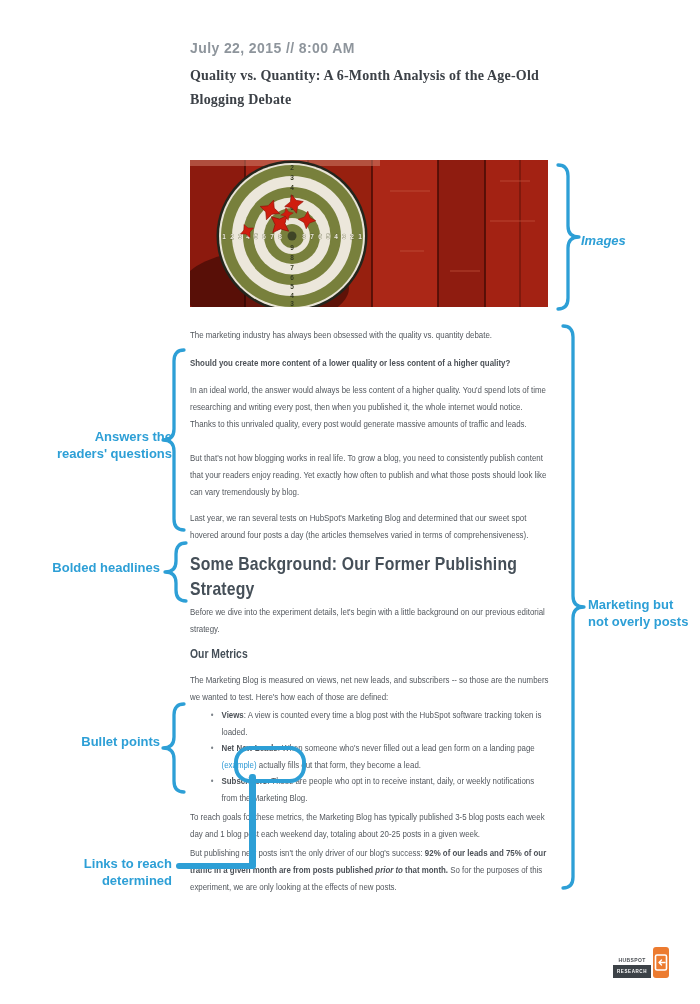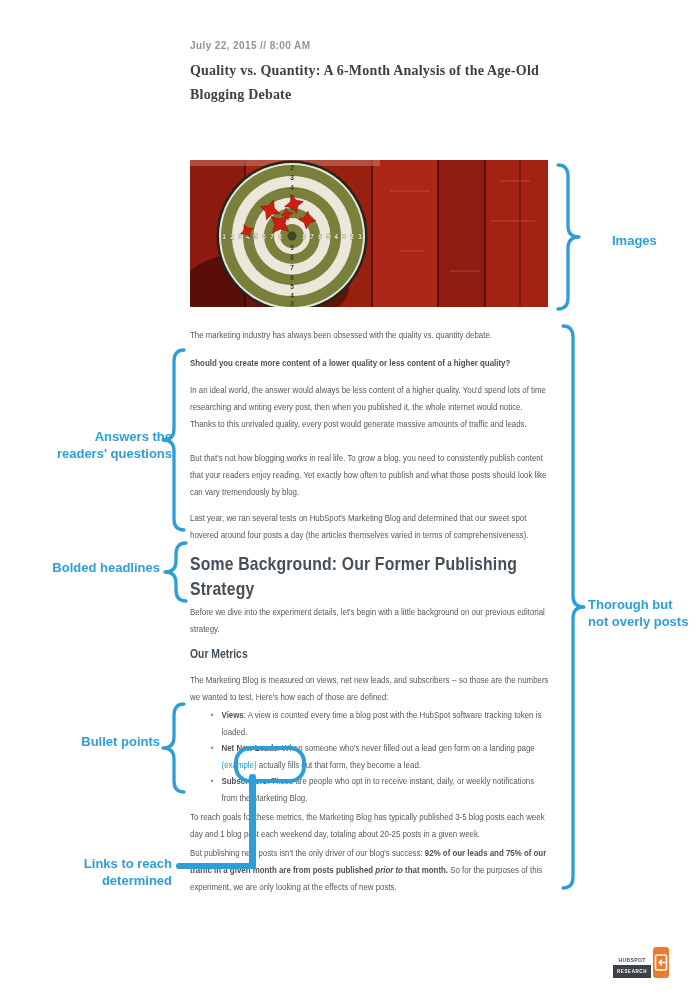--- a/index.html
+++ b/index.html
@@ -1,21 +1,21 @@
 <!DOCTYPE html>
 <html><head>
 <meta charset="utf-8">
 <style>
   html,body{margin:0;padding:0;background:#ffffff;}
   .page{position:relative;width:700px;height:1004px;background:#fff;overflow:hidden;
         font-family:"Liberation Sans",sans-serif;}
 
   
   .post-header{position:absolute;left:190px;top:40px;width:368px;}
-  .date{font-size:10px;font-weight:bold;color:#8e959c;letter-spacing:.4px;}
+  .date{font-size:14px;font-weight:bold;color:#8e959c;letter-spacing:.4px;}
   .title{margin:8px 0 0 0;font-family:"Liberation Serif",serif;font-weight:600;
          font-size:14px;line-height:24px;color:#3c4147;letter-spacing:.2px;}
   .byline{margin-top:7px;font-size:10px;color:#8e959c;}
   .byline a{color:#2e9ad6;font-weight:bold;text-decoration:none;}
   .byline .sep{color:#b4bac0;margin:0 2px;}
 
   
   .hero{position:absolute;left:190px;top:160px;width:358px;height:147px;overflow:hidden;}
 
   
@@ -37,21 +37,21 @@
   .b-p8{top:844px;}
   .article ul{margin:0;padding:0;list-style:none;}
   .article li{position:relative;padding-left:38px;line-height:16.5px;}
   .article li:before{content:"•";position:absolute;left:25px;top:0;color:#7d838a;}
   .article b{color:#4c5157;}
   .article a{color:#2e9ad6;text-decoration:none;}
 
   
   .ann{position:absolute;color:#2d9fd6;font-size:13px;font-weight:bold;line-height:17px;}
   .ann.right-align{text-align:right;}
-  .lbl-images  {left:612px;top:232px;}
+  .lbl-images  {left:581px;top:232px;font-style:italic;}
   .lbl-thorough{left:588px;top:596px;}
   .lbl-answers {left:22px; top:428px;width:150px;}
   .lbl-bolded  {left:10px; top:559px;width:150px;}
   .lbl-bullets {left:10px; top:733px;width:150px;}
   .lbl-links   {left:22px; top:855px;width:150px;}
   svg.brace{position:absolute;overflow:visible;}
   .conn-h{position:absolute;left:176px;top:863px;width:80px;height:6px;background:#2d9fd6;border-radius:3px;}
   .conn-v{position:absolute;left:249px;top:774px;width:7px;height:94px;background:#2d9fd6;border-radius:3px;}
   .oval{position:absolute;left:234px;top:746px;width:64px;height:29px;
         border:4px solid #2d9fd6;border-radius:16px;background:transparent;}
@@ -191,21 +191,21 @@
 
   <svg class="brace" style="left:557px;top:163px;" width="23" height="148">
       <path d="M1 2 Q11 2 11 13 L11 63 Q11 74 22 74 Q11 74 11 85 L11 135 Q11 146 1 146" fill="none" stroke="#2d9fd6" stroke-width="3.3" stroke-linecap="round" stroke-linejoin="round"></path>
     </svg>
   <div class="ann lbl-images">Images</div>
 
   <svg class="brace" style="left:562px;top:324px;" width="23" height="566">
       <path d="M1 2 Q11 2 11 13 L11 272 Q11 283 22 283 Q11 283 11 294 L11 553 Q11 564 1 564" fill="none" stroke="#2d9fd6" stroke-width="3.3" stroke-linecap="round" stroke-linejoin="round"></path>
     </svg>
   <div class="ann lbl-thorough">
-    <div>Thorough but</div>
+    <div>Marketing but</div>
     <div>not overly posts</div>
   </div>
 
   <svg class="brace" style="left:162px;top:348px;" width="23" height="184">
       <path d="M22 2 Q12 2 12 13 L12 81 Q12 92 1 92 Q12 92 12 103 L12 171 Q12 182 22 182" fill="none" stroke="#2d9fd6" stroke-width="3.3" stroke-linecap="round" stroke-linejoin="round"></path>
     </svg>
   <div class="ann right-align lbl-answers">
     <div>Answers the</div>
     <div>readers' questions</div>
   </div>

